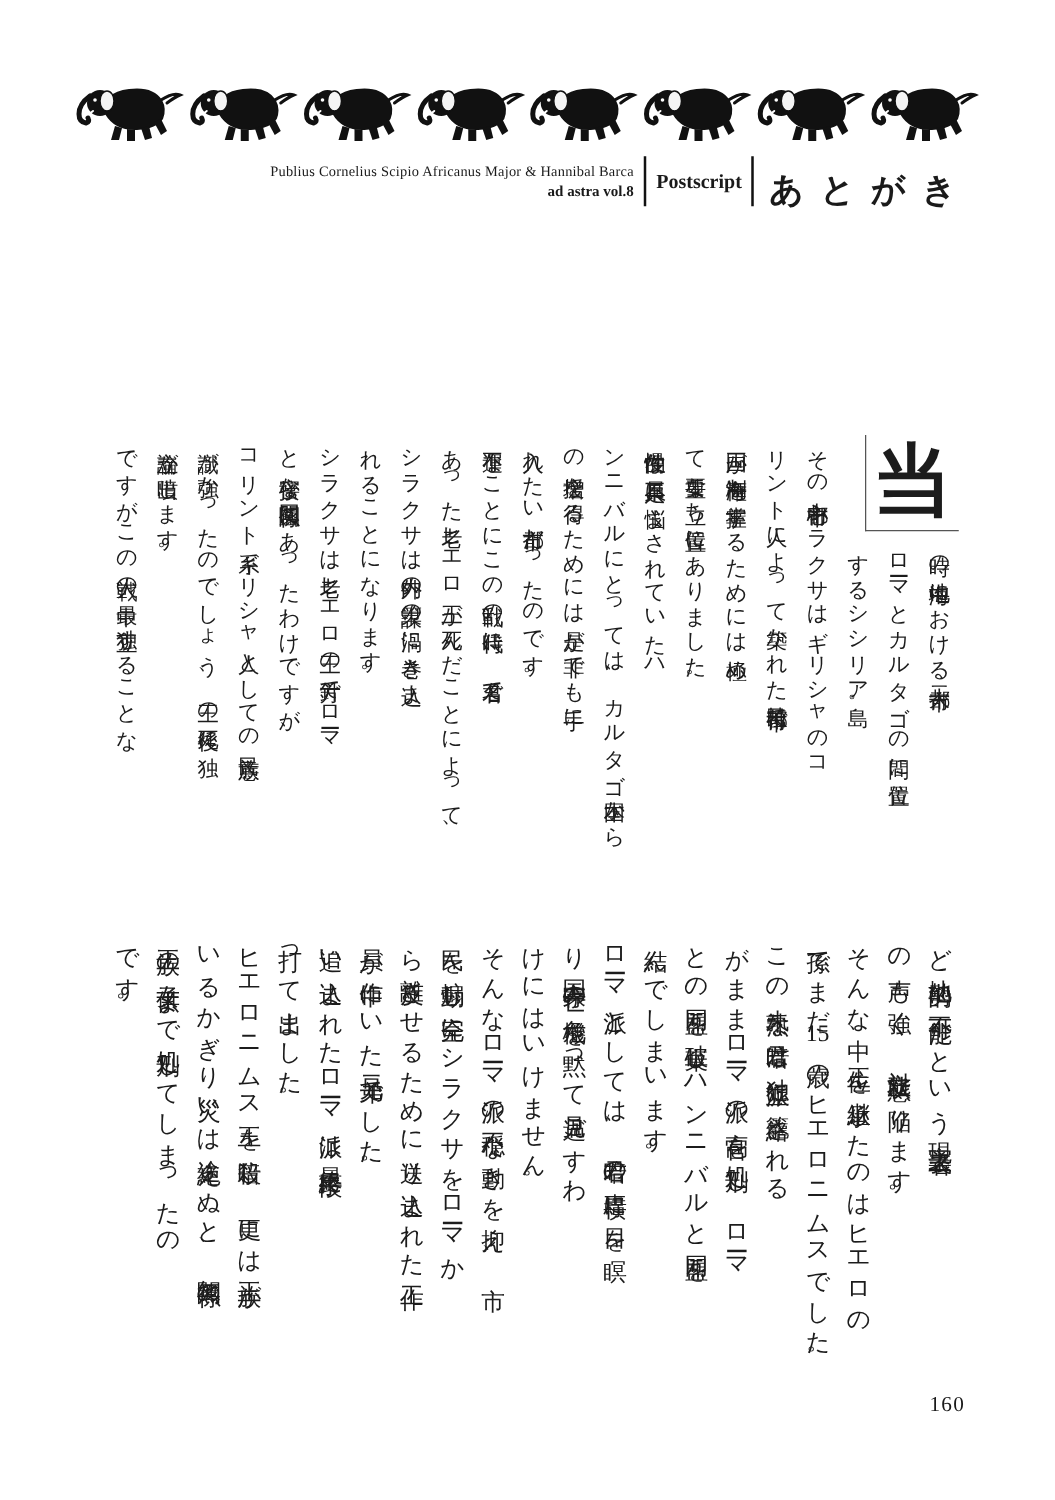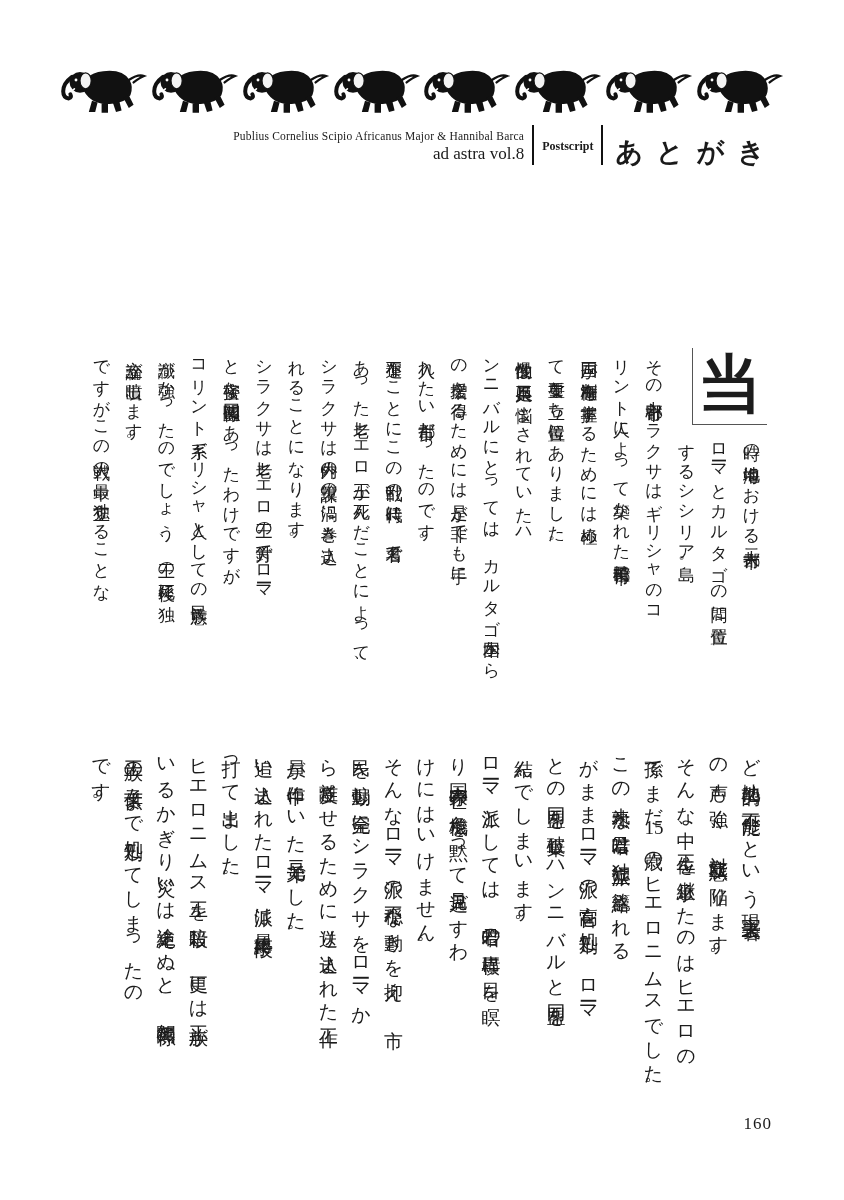--- a/index.html
+++ b/index.html
@@ -13,23 +13,23 @@
     position:absolute;top:58px;left:60px;right:60px;height:60px;
     display:flex;justify-content:space-between;align-items:center;
   }
   .elephant-row svg{width:88px;height:58px;display:block;}
   .header-line{
     position:absolute;top:120px;right:66px;
     display:flex;align-items:center;
   }
   .header-credits{text-align:right;line-height:1.15;padding-top:3px;}
   .credit-line{font-size:11.5px;letter-spacing:0.2px;}
-  .volume-line{font-size:17px;font-weight:normal;margin-top:1px;}
+  .volume-line{font-size:12px;font-weight:bold;margin-top:1px;}
   .vbar{width:2px;background:#111;height:40px;margin:0 8px;}
-  .postscript{font-size:12px;font-weight:bold;padding-top:2px;white-space:nowrap;}
+  .postscript{font-size:16px;font-weight:bold;padding-top:2px;white-space:nowrap;}
   .atogaki{
     font-size:27px;font-weight:600;letter-spacing:13px;
     margin-top:14px;margin-left:4px;white-space:nowrap;
   }
   
   .vtext{
     position:absolute;right:77px;
     writing-mode:vertical-rl;text-orientation:upright;
     font-feature-settings:"vert" 1;
     color:#1c1c1c;

